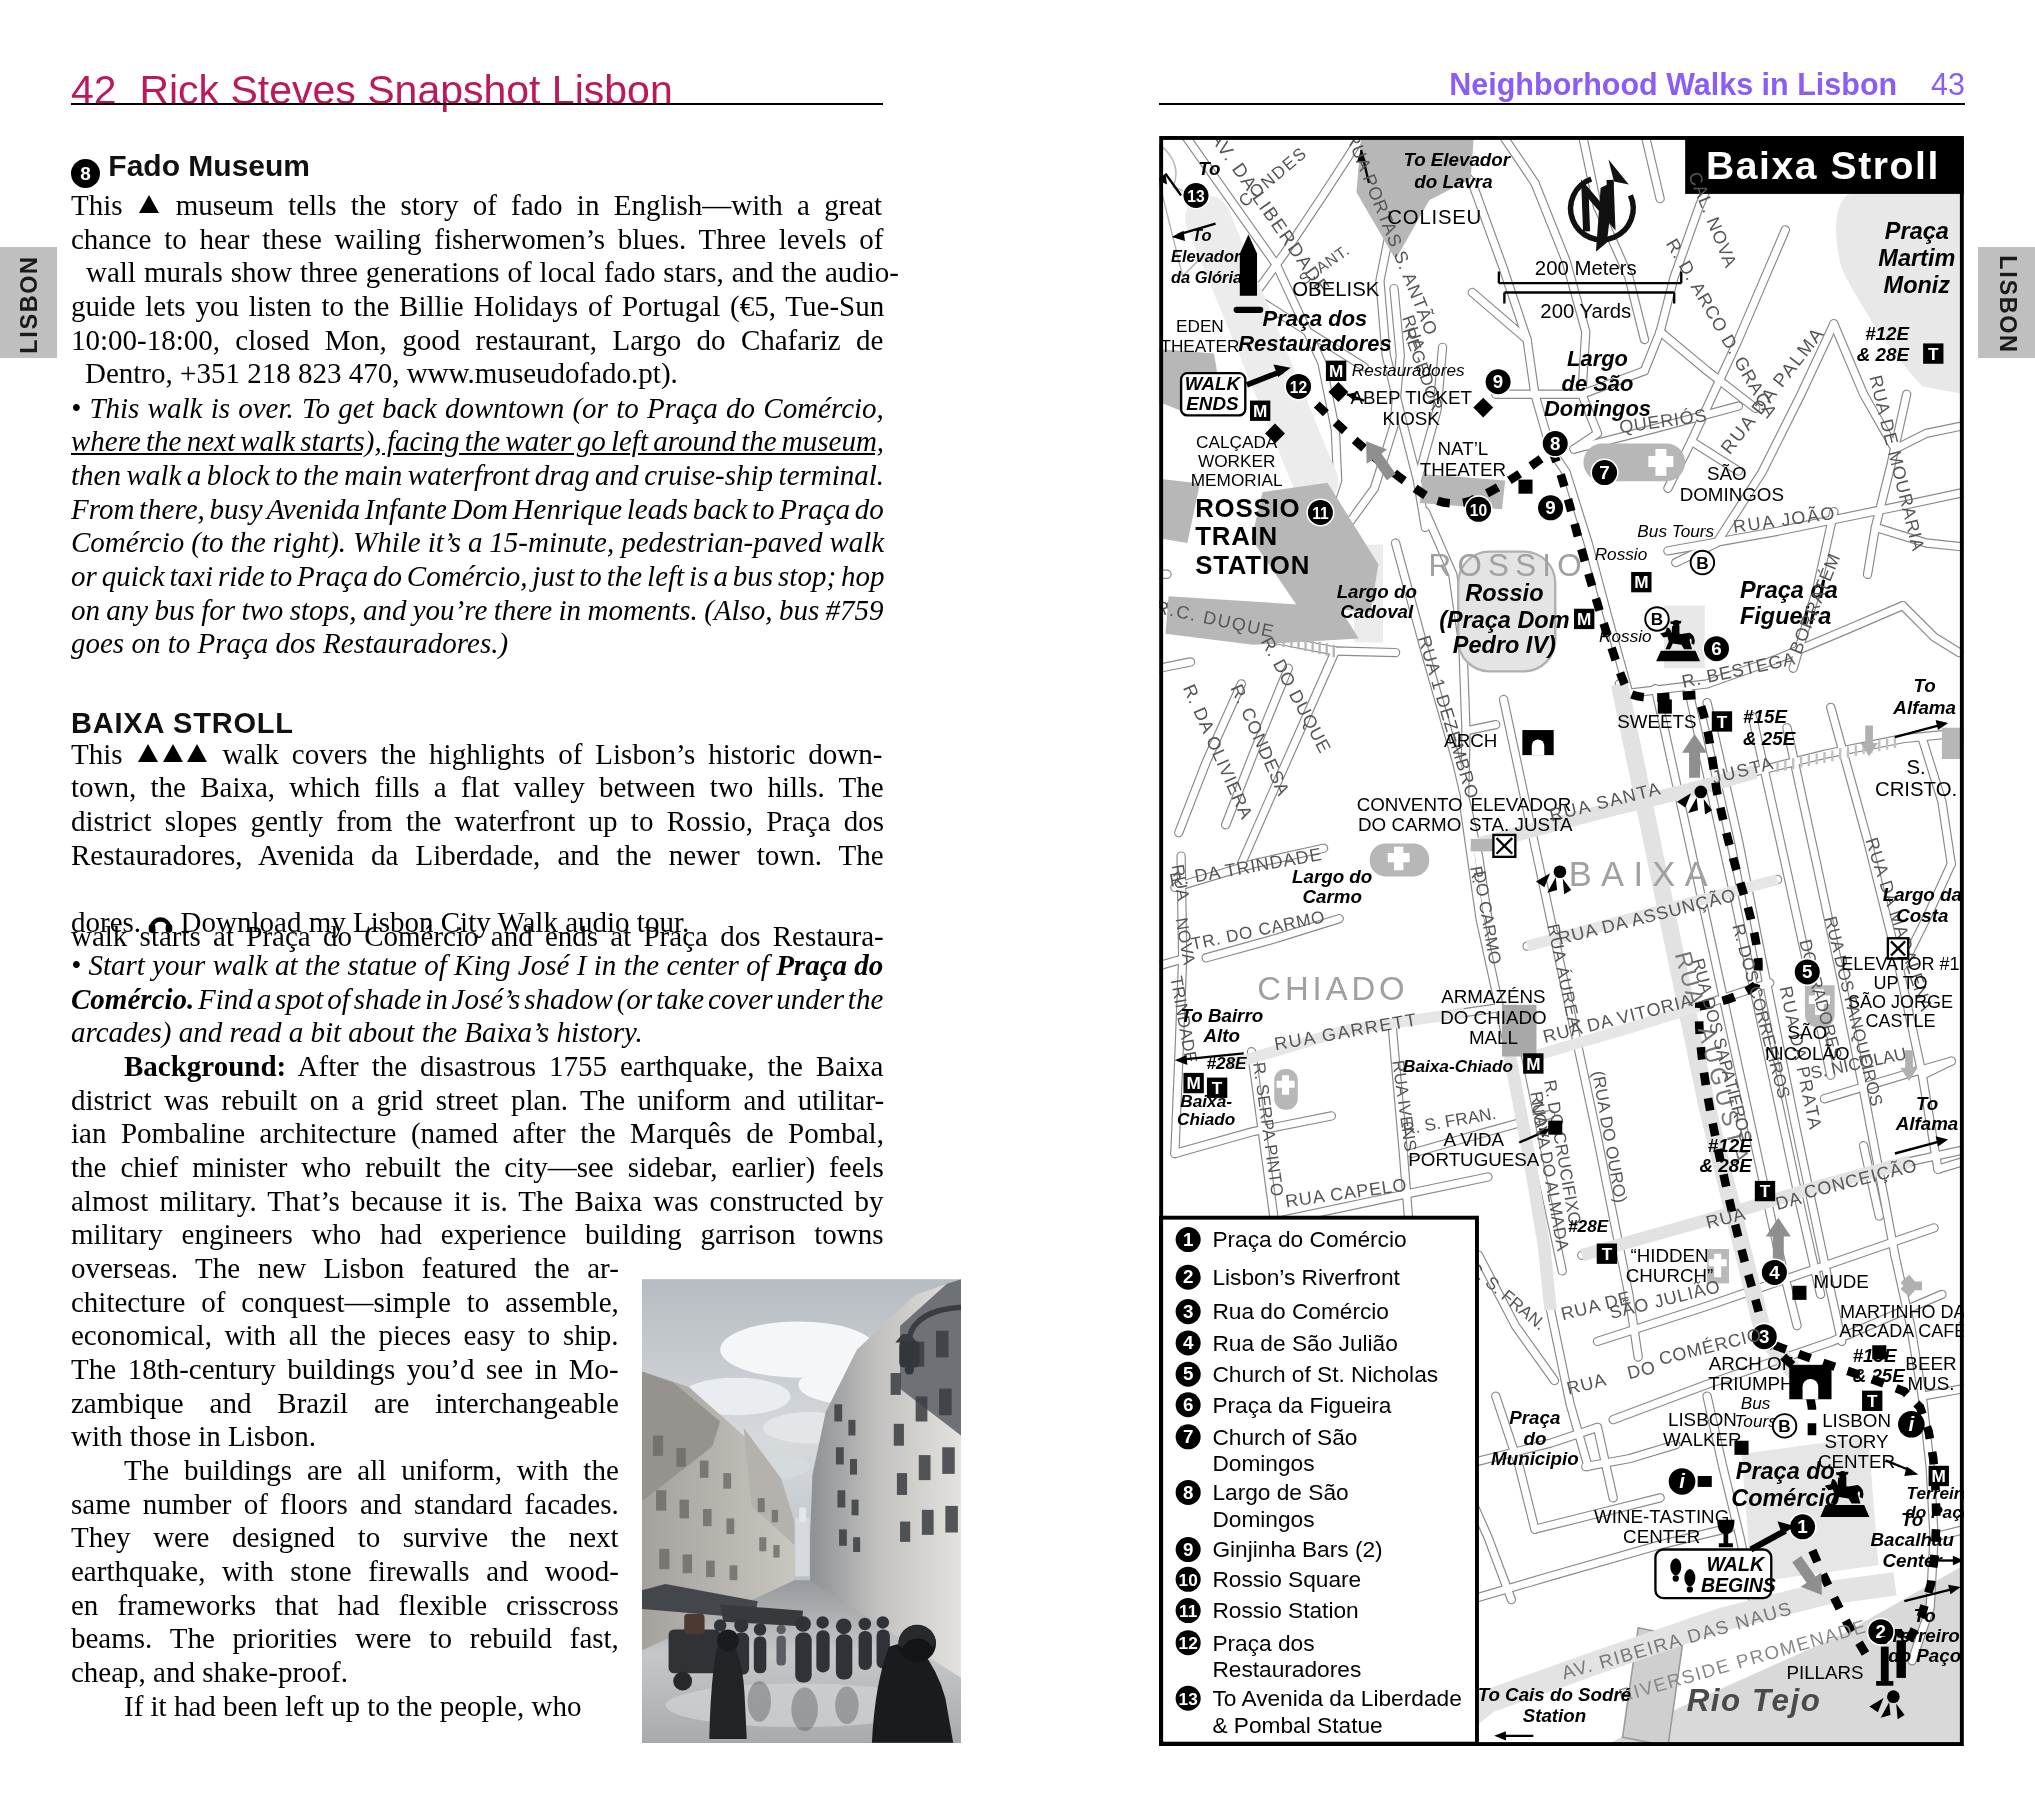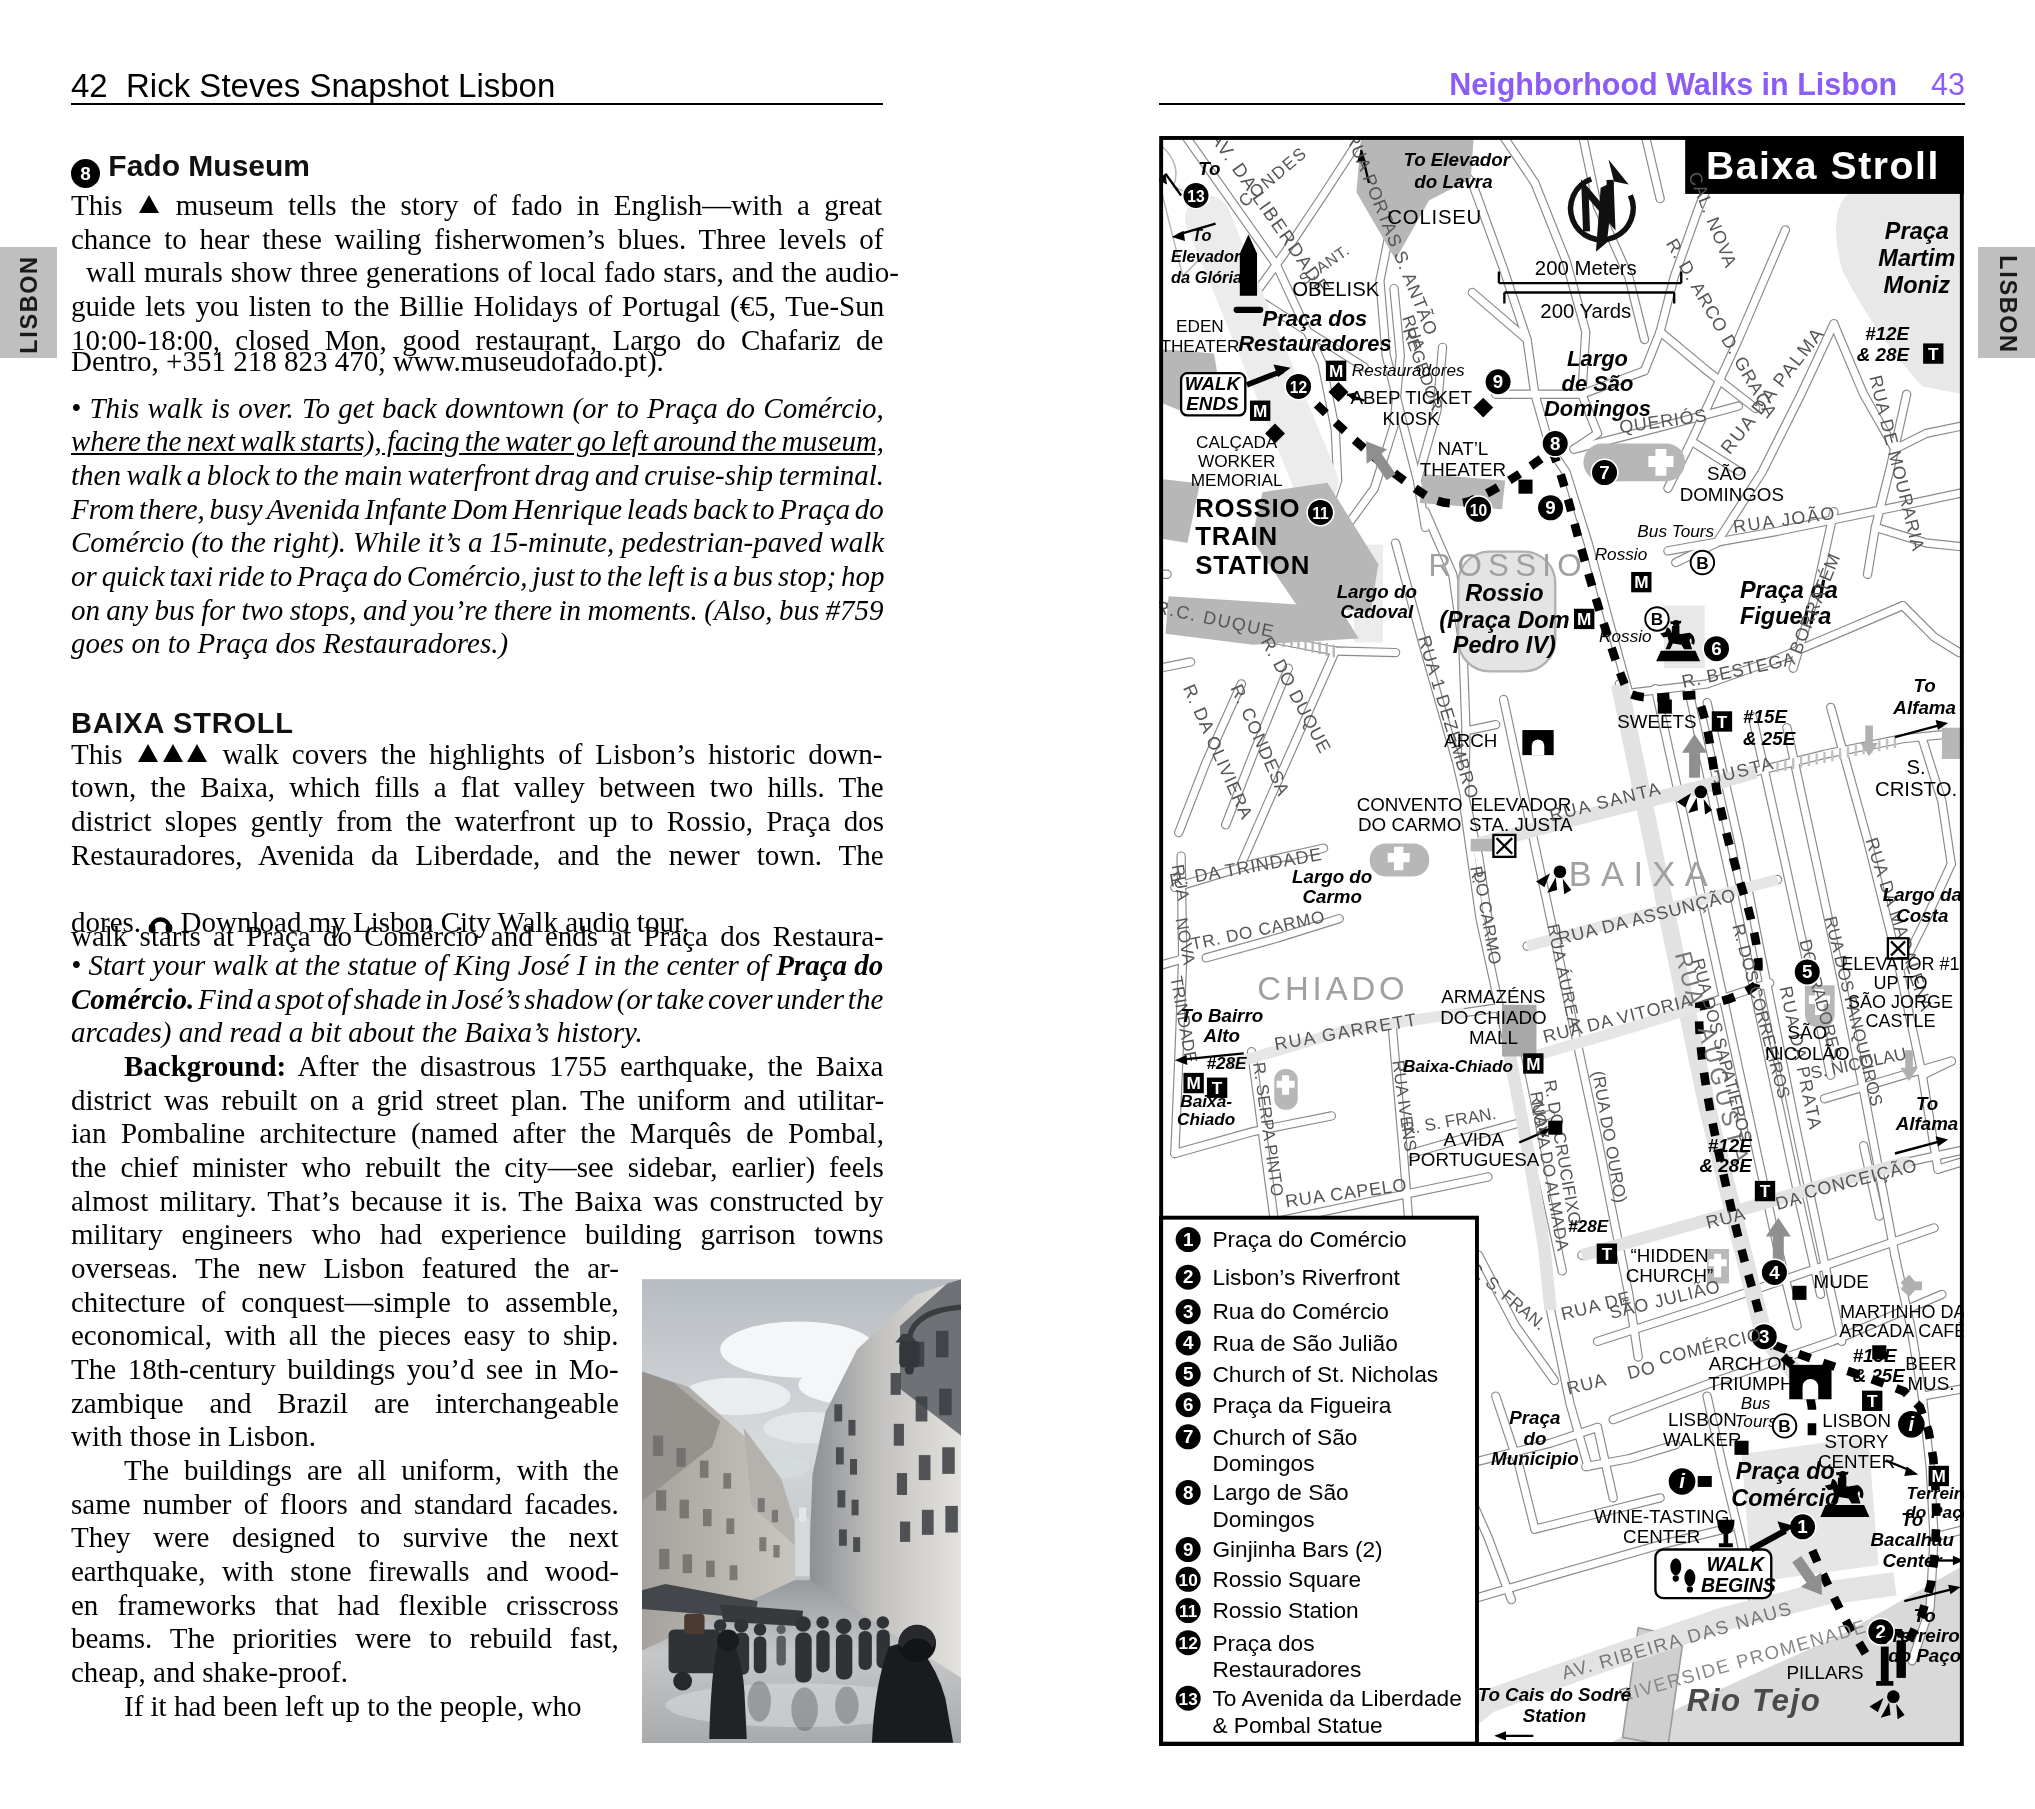--- a/index.html
+++ b/index.html
@@ -9,35 +9,35 @@
  white-space:nowrap;color:#000;}
 .it{font-style:italic;}
 .sans{font-family:"Liberation Sans",sans-serif;}
 .tri{display:inline-block;width:0;height:0;border-left:10.2px solid transparent;
  border-right:10.2px solid transparent;border-bottom:18px solid #000;margin:0 2.3px 1.6px 2.3px;}
 .num8{display:inline-block;width:29px;height:29px;border-radius:50%;background:#000;
  color:#fff;font-family:"Liberation Sans",sans-serif;font-weight:bold;font-size:19px;
  text-align:center;line-height:29px;vertical-align:-3.9px;}
 </style></head><body>
 
-<div class="abs sans" style="left:71px;top:67px;font-size:33px;color:#000000;">42&nbsp;&nbsp;Rick Steves Snapshot Lisbon</div>
+<div class="abs sans" style="left:71px;top:67px;font-size:41px;color:#be185d;">42&nbsp;&nbsp;Rick Steves Snapshot Lisbon</div>
 
 <div class="abs" style="left:71px;top:103px;width:812px;height:2.3px;background:#000;"></div>
 
 <div class="abs" style="left:0;top:247px;width:57px;height:111px;background:#bfbfbf;"></div>
 <div class="abs sans" style="left:-28px;top:291px;width:114px;text-align:center;font-weight:bold;font-size:23.5px;letter-spacing:1.6px;color:#1a1a1a;transform:rotate(-90deg);">LISBON</div>
 
 <div class="abs sans" style="left:71px;top:149px;font-size:30px;font-weight:bold;color:#111;"><span class="num8">8</span>&nbsp;Fado Museum</div>
 
 <div class="ln" style="top:188px;word-spacing:7px;">This <span class="tri"></span> museum tells the story of fado in English—with a great</div>
 <div class="ln" style="top:222px;word-spacing:5.5px;">chance to hear these wailing fisherwomen’s blues. Three levels of</div>
 <div class="ln" style="top:255px;word-spacing:0.7px;margin-left:15px;">wall murals show three generations of local fado stars, and the audio-</div>
 <div class="ln" style="top:289px;word-spacing:2.6px;">guide lets you listen to the Billie Holidays of Portugal (€5, Tue-Sun</div>
 <div class="ln" style="top:323px;word-spacing:8.1px;">10:00-18:00, closed Mon, good restaurant, Largo do Chafariz de</div>
-<div class="ln" style="top:344px;">Dentro, +351 218 823 470, www.museudofado.pt).</div>
+<div class="ln" style="top:356px;margin-left:14px;">Dentro, +351 218 823 470, www.museudofado.pt).</div>
 
 <div class="ln it" style="top:391px;word-spacing:1px;">• This walk is over. To get back downtown (or to Praça do Comércio,</div>
 <div class="ln it" style="top:424px;word-spacing:-2px;text-decoration:underline;">where the next walk starts), facing the water go left around the museum,</div>
 <div class="ln it" style="top:458px;word-spacing:-1.7px;font-style:italic;">then walk a block to the main waterfront drag and cruise-ship terminal.</div>
 <div class="ln it" style="top:492px;word-spacing:-2.6px;">From there, busy Avenida Infante Dom Henrique leads back to Praça do</div>
 <div class="ln it" style="top:525px;word-spacing:-0.3px;">Comércio (to the right). While it’s a 15-minute, pedestrian-paved walk</div>
 <div class="ln it" style="top:559px;word-spacing:-2.3px;">or quick taxi ride to Praça do Comércio, just to the left is a bus stop; hop</div>
 <div class="ln it" style="top:593px;word-spacing:-0.9px;">on any bus for two stops, and you’re there in moments. (Also, bus #759</div>
 <div class="ln it" style="top:626px;">goes on to Praça dos Restauradores.)</div>
 

